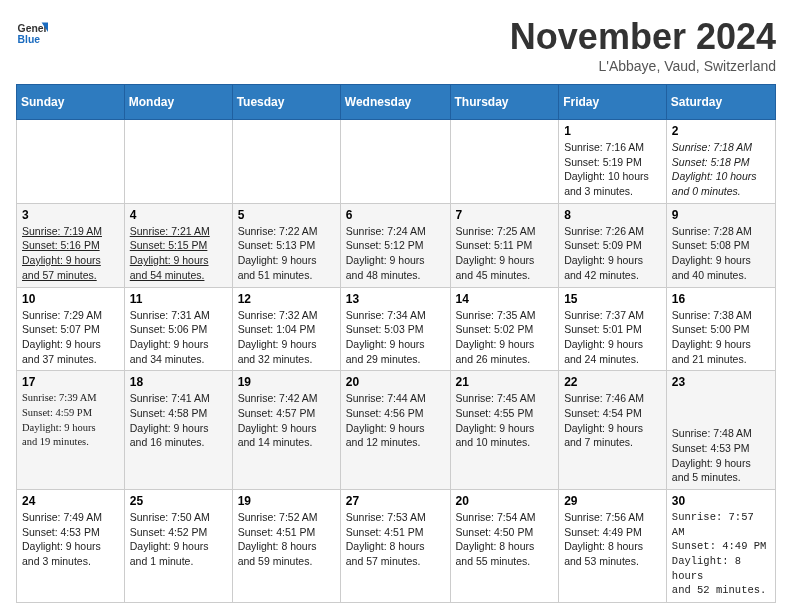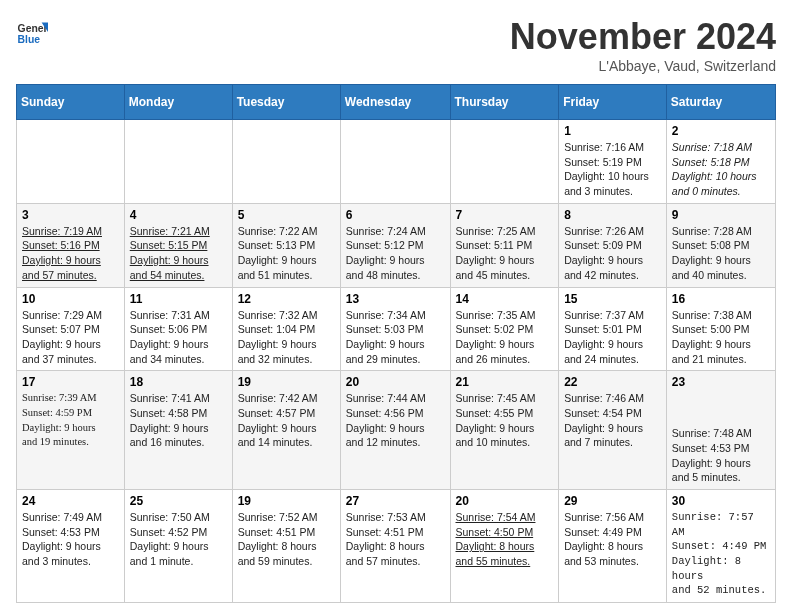--- a/index.html
+++ b/index.html
@@ -304,21 +304,21 @@
         </td>
         <td>
           <div class="day-number">27</div>
           <div class="day-info" style="white-space: pre-line;">Sunrise: 7:53 AM
 Sunset: 4:51 PM
 Daylight: 8 hours
 and 57 minutes.</div>
         </td>
         <td>
           <div class="day-number">20</div>
-          <div class="day-info" style="white-space: pre-line; text-decoration: underline;">Sunrise: 7:54 AM
+          <div class="day-info" style="white-space: pre-line;">Sunrise: 7:54 AM
 Sunset: 4:50 PM
 Daylight: 8 hours
 and 55 minutes.</div>
         </td>
         <td>
           <div class="day-number">29</div>
           <div class="day-info" style="white-space: pre-line;">Sunrise: 7:56 AM
 Sunset: 4:49 PM
 Daylight: 8 hours
 and 53 minutes.</div>

